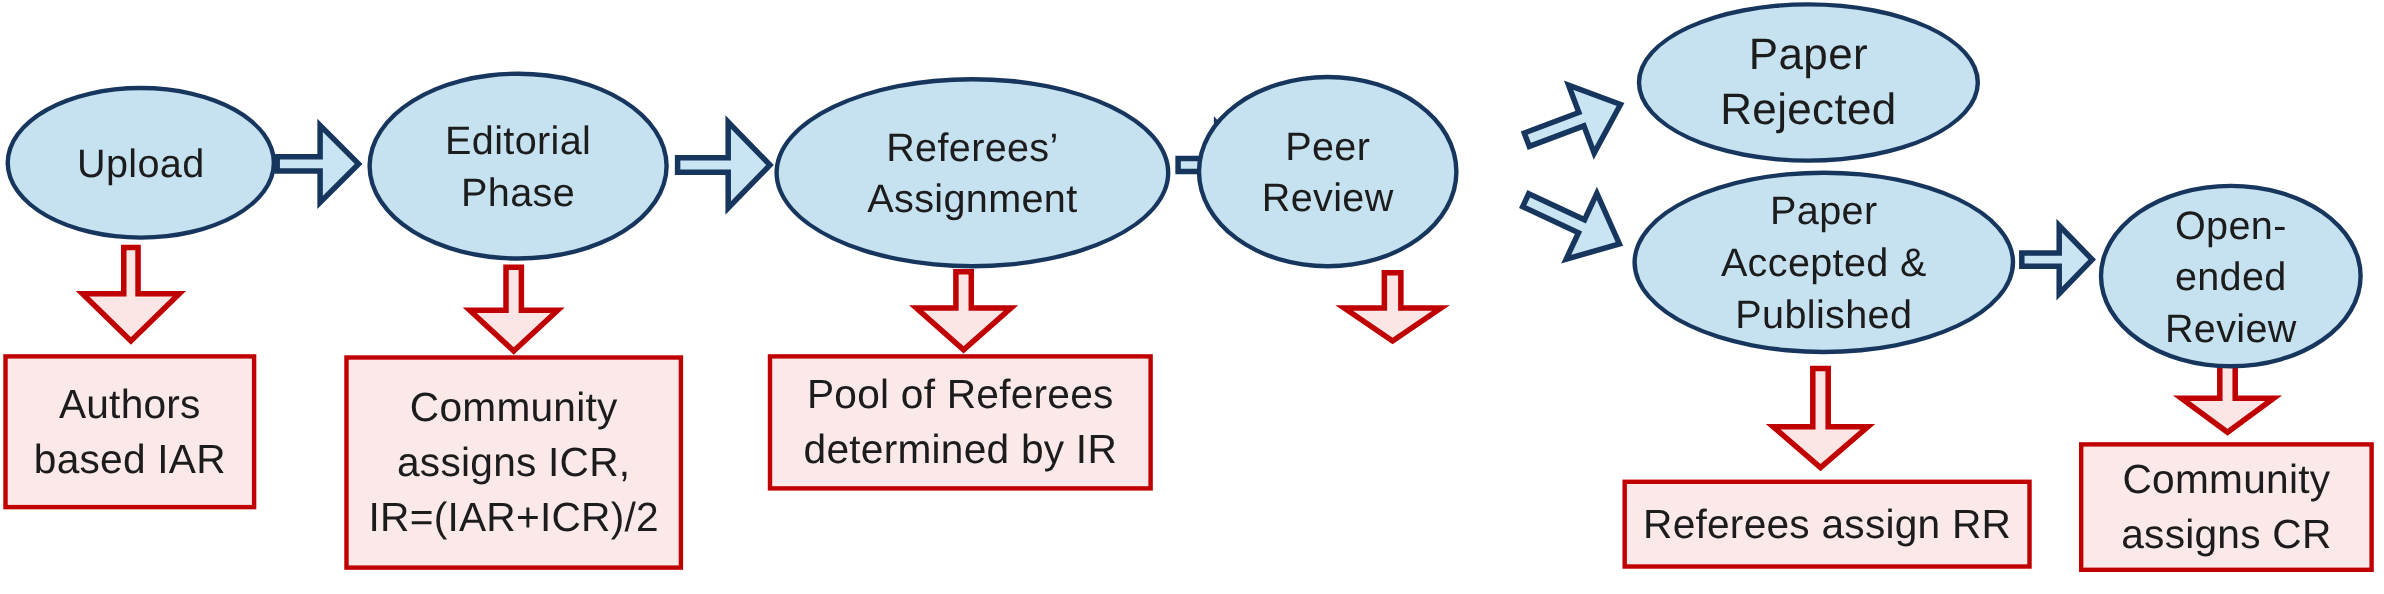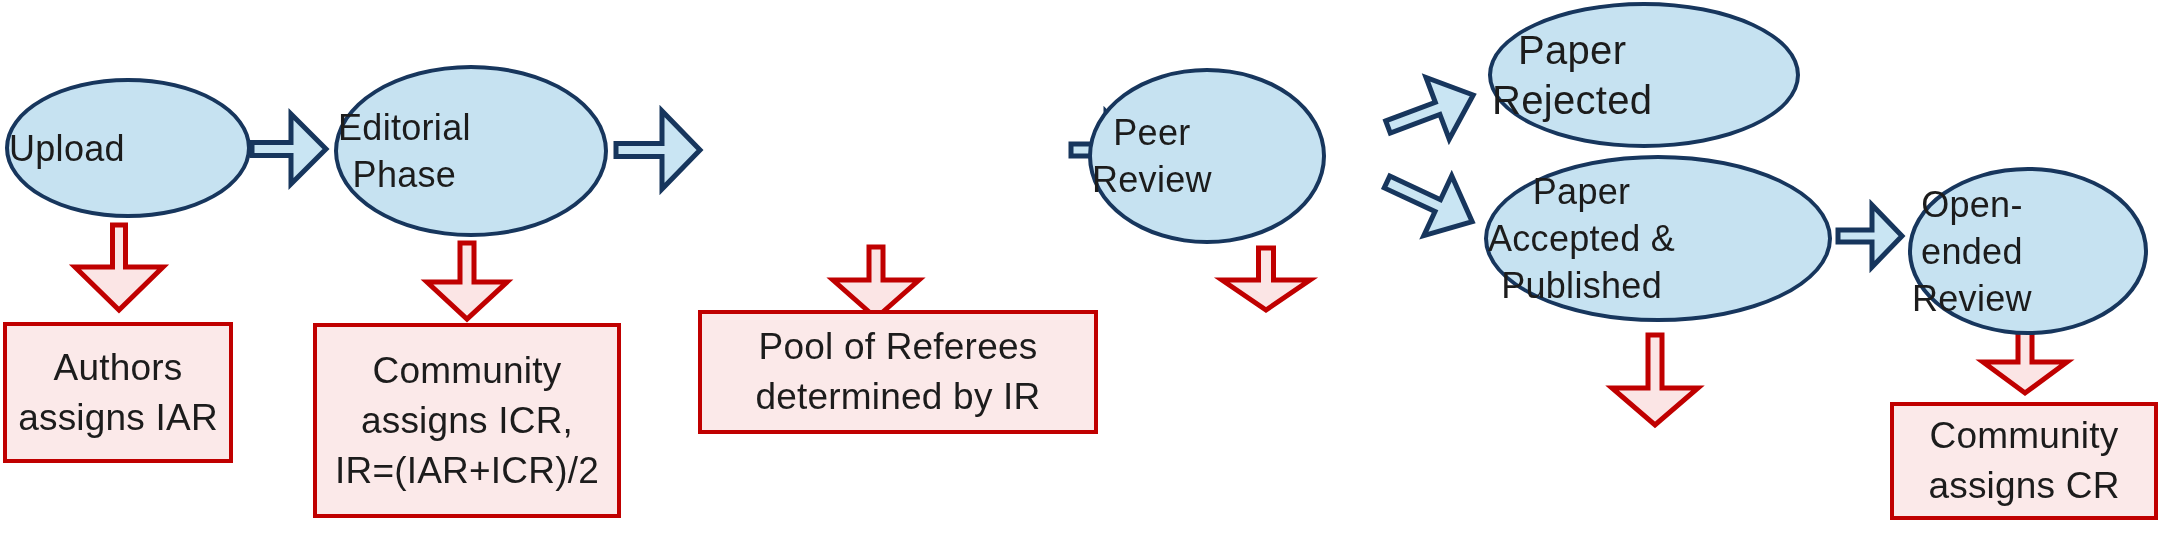--- a/index.html
+++ b/index.html
@@ -21,21 +21,21 @@
     color:var(--text);
   }
   .arrows-layer{position:absolute;left:0;top:0;width:2167px;height:540px;}
   .blue-arrow{fill:var(--arrow-blue-fill);stroke:var(--node-stroke);stroke-width:5;}
   .red-arrow{fill:var(--pointer-fill);stroke:var(--red);stroke-width:5;}
   .node{
     position:absolute;box-sizing:border-box;
     background:var(--node-fill);
     border:4px solid var(--node-stroke);
     border-radius:50%;
-    display:flex;align-items:center;justify-content:flex-start;
+    display:flex;align-items:center;justify-content:center;
     text-align:center;
     font-size:36px;line-height:47px;letter-spacing:0.3px;
   }
   .node-label,.callout-label{white-space:pre-line;}
   .node--big{font-size:40px;line-height:50px;}
   .callout{
     position:absolute;box-sizing:border-box;
     background:var(--callout-fill);
     border:4px solid var(--red);
     display:flex;align-items:center;justify-content:center;
@@ -65,20 +65,24 @@
     <polygon class="red-arrow" points="2018,328 2032,328 2032,362 2067,362 2025,393 1983,362 2018,362"></polygon>
   </svg>
 
   <div class="node" style="left:334px;top:65px;width:274px;height:172px">
     <span class="node-label">Editorial
 Phase</span>
   </div>
   <div class="node" style="left:5px;top:78px;width:246px;height:140px">
     <span class="node-label">Upload</span>
   </div>
+  <div class="node" style="left:704px;top:70px;width:360px;height:174px">
+    <span class="node-label">Referees’
+Assignment</span>
+  </div>
   <div class="node" style="left:1088px;top:68px;width:238px;height:176px">
     <span class="node-label">Peer
 Review</span>
   </div>
   <div class="node node--big" style="left:1488px;top:2px;width:312px;height:146px">
     <span class="node-label">Paper
 Rejected</span>
   </div>
   <div class="node" style="left:1484px;top:155px;width:348px;height:167px">
     <span class="node-label">Paper
@@ -86,29 +90,32 @@
 Published</span>
   </div>
   <div class="node" style="left:1908px;top:167px;width:240px;height:168px">
     <span class="node-label">Open-
 ended
 Review</span>
   </div>
 
   <div class="callout" style="left:3px;top:322px;width:230px;height:141px">
     <span class="callout-label">Authors
-assigns IAR</span>
+based IAR</span>
   </div>
   <div class="callout" style="left:313px;top:323px;width:308px;height:195px">
     <span class="callout-label">Community
 assigns ICR,
 IR=(IAR+ICR)/2</span>
   </div>
-  <div class="callout" style="left:698px;top:310px;width:400px;height:124px">
+  <div class="callout" style="left:698px;top:322px;width:350px;height:124px">
     <span class="callout-label">Pool of Referees
 determined by IR</span>
+  </div>
+  <div class="callout" style="left:1475px;top:436px;width:372px;height:81px">
+    <span class="callout-label">Referees assign RR</span>
   </div>
   <div class="callout" style="left:1890px;top:402px;width:268px;height:118px">
     <span class="callout-label">Community
 assigns CR</span>
   </div>
 
 </div>
 
 </body></html>

